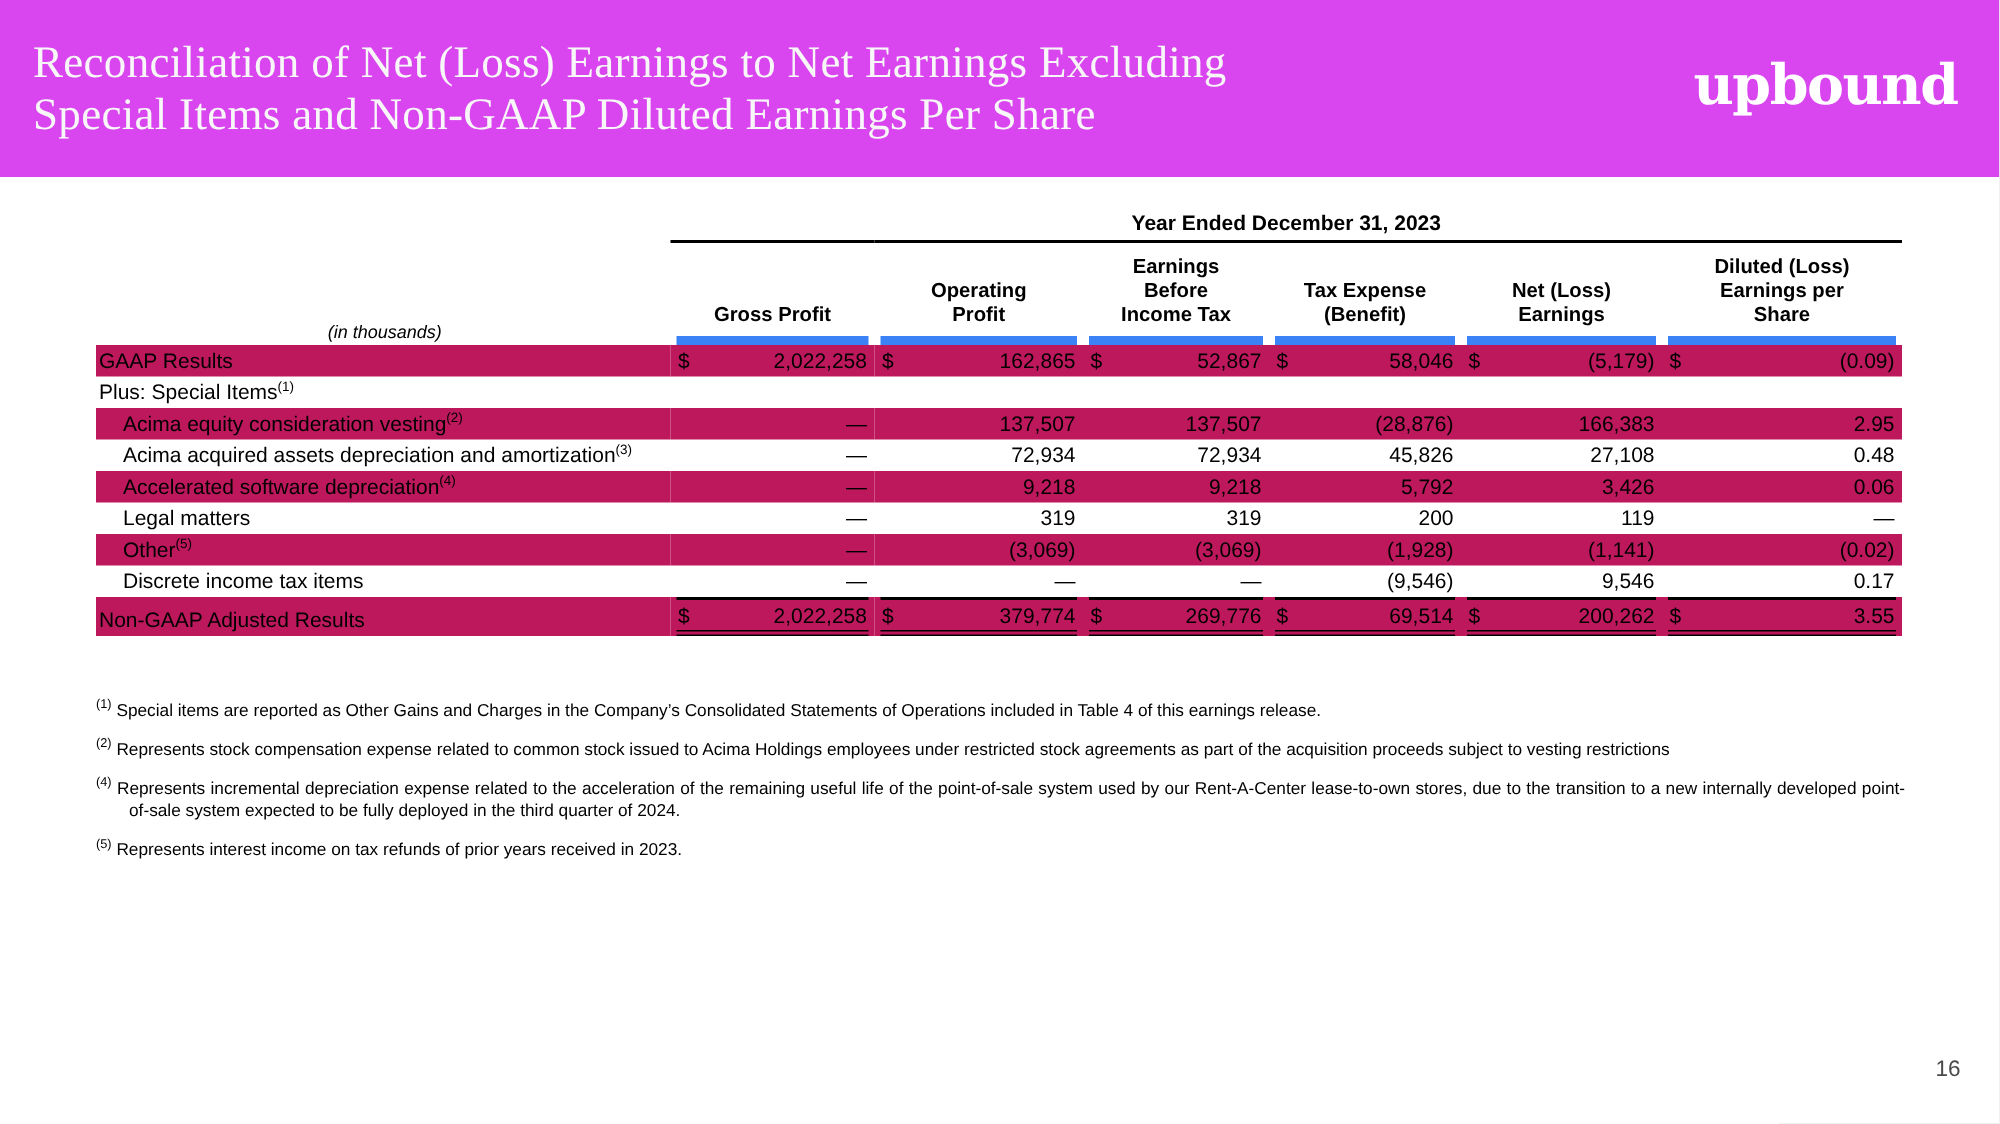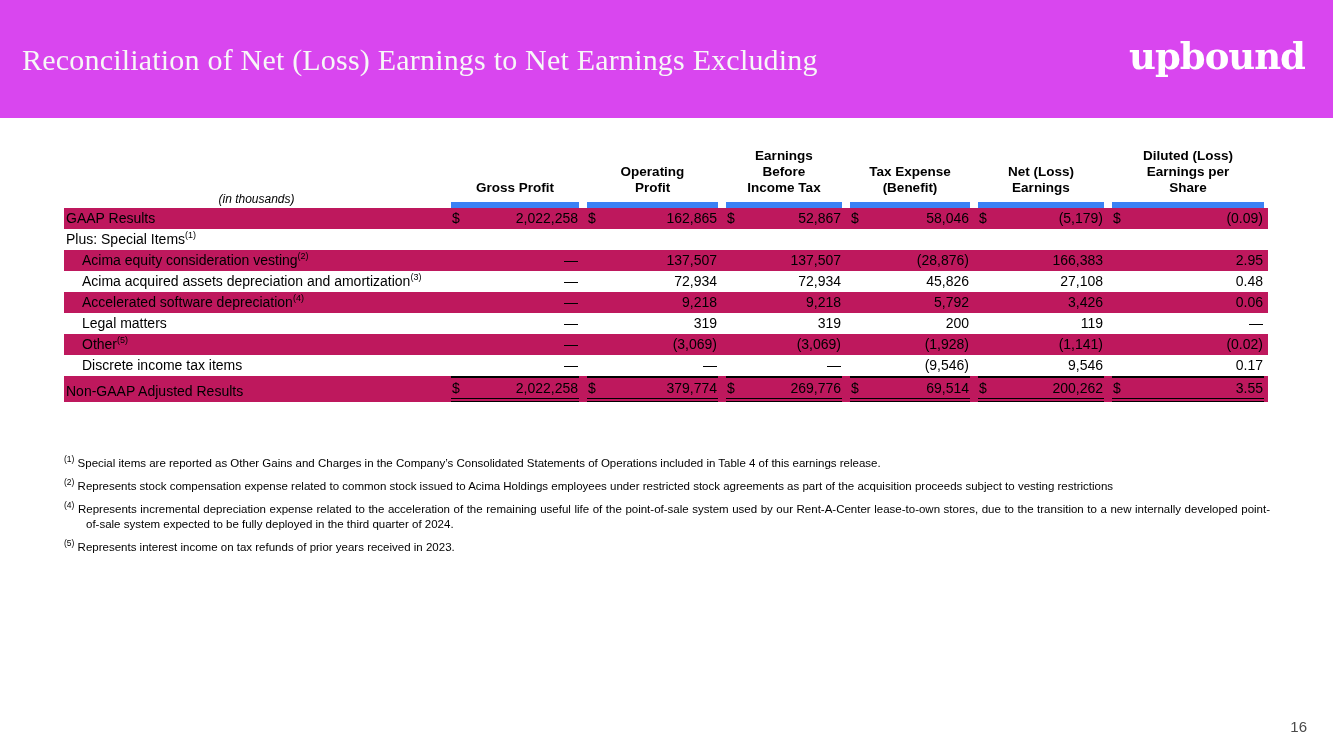--- a/index.html
+++ b/index.html
@@ -124,56 +124,64 @@
     width: 1206px;
     font-size: 11.5px;
     line-height: 15px;
     color: #000;
   }
   .footnote {
     padding-left: 22px;
     text-indent: -22px;
     text-align: justify;
     margin-bottom: 8px;
+    margin-top: 11px;
   }
   .footnote sup { font-size: 8.5px; line-height: 0; }
 
   
   .page-number {
     position: absolute;
     right: 26px;
-    bottom: 14px;
+    bottom: 28px;
     font-size: 15px;
     color: #4a4a4a;
   }
 </style>
 </head>
 <body>
 
 <div class="page">
 
   <div class="header-bar">
     <div class="slide-title">
       <div>Reconciliation of Net (Loss) Earnings to Net Earnings Excluding</div>
+      <div>Special Items and Non-GAAP Diluted Earnings Per Share</div>
     </div>
     <div class="logo">upbound</div>
   </div>
 
   <div class="table-wrap">
     <table class="recon">
       <colgroup>
         <col class="c-label">
           <col class="c1">
           <col class="c2">
           <col class="c3">
           <col class="c4">
           <col class="c5">
           <col class="c6">
       </colgroup>
       <thead>
+        <tr>
+          <th></th>
+          <th colspan="6" class="period-cell">
+            <div class="period-header">Year Ended December 31, 2023</div>
+          </th>
+        </tr>
         <tr>
           <th class="units-cell">(in thousands)</th>
           <th class="colhead-cell">
               <div class="colhead">Gross Profit</div>
             </th>
           <th class="colhead-cell">
               <div class="colhead">Operating
 Profit</div>
             </th>
           <th class="colhead-cell">

